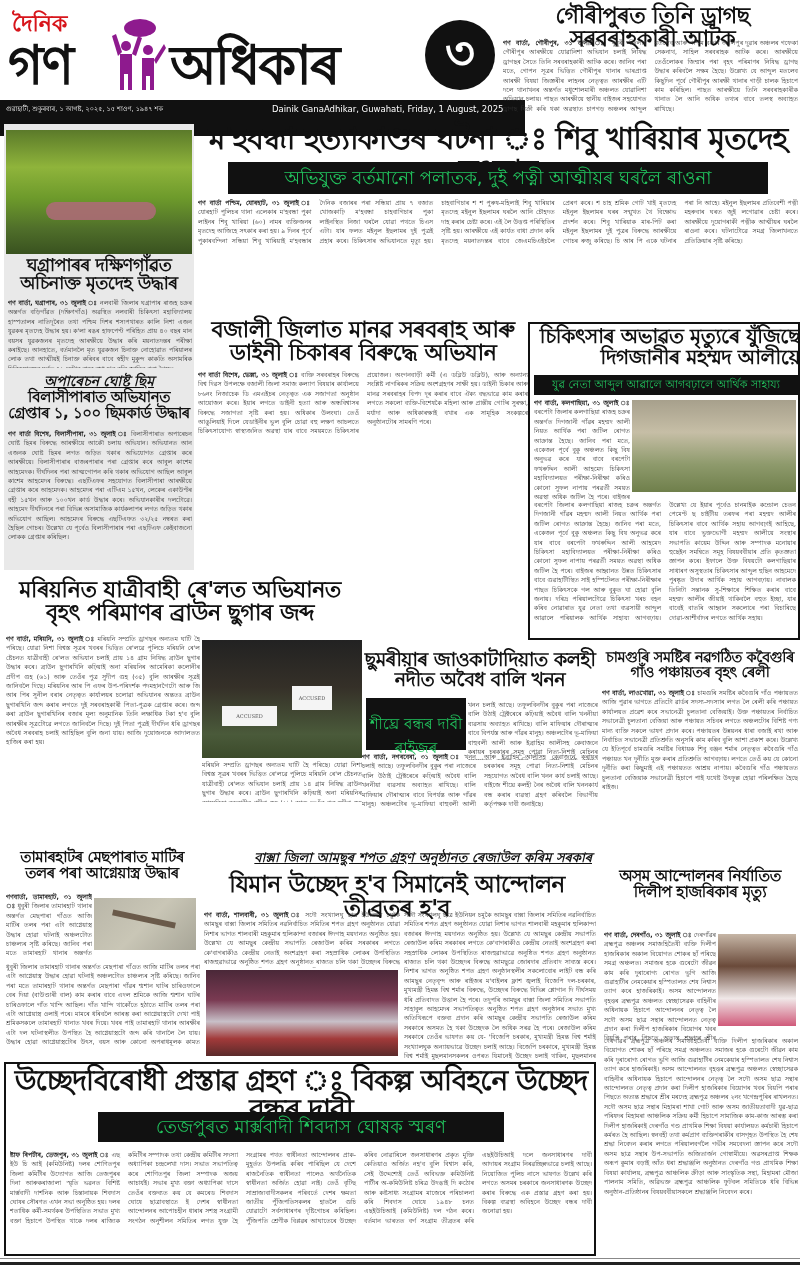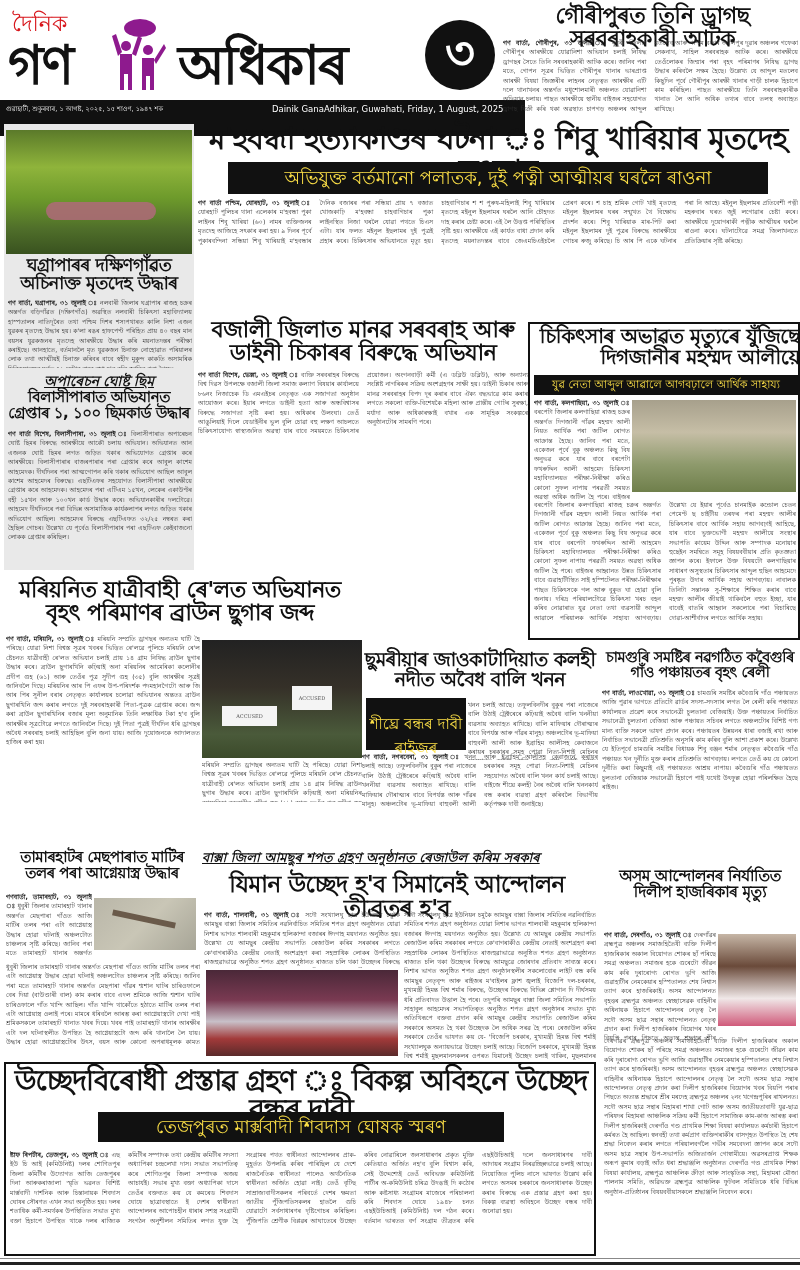--- a/index.html
+++ b/index.html
@@ -2,27 +2,27 @@
 <html><head>
 <meta charset="utf-8">
 <style>
   * { box-sizing: border-box; margin: 0; padding: 0; }
   body { width: 800px; height: 1270px; background: #fff; font-family: "DejaVu Serif", serif; color: #111; overflow: hidden; position: relative; }
   .abs { position: absolute; }
   .body-text { font-family: "DejaVu Sans", sans-serif; font-size: 6.2px; line-height: 9.4px; color: #333; text-align: justify; overflow: hidden; }
   .cols2 { column-count: 2; column-gap: 8px; }
   .cols5 { column-count: 5; column-gap: 8px; }
   .headline { font-family: "DejaVu Sans", sans-serif; font-weight: bold; color: #111; text-align: center; letter-spacing: -0.5px; line-height: 1.05; }
-  .black-band { background: #111; color: #fde047; text-align: center; font-family: "DejaVu Sans", sans-serif; }
+  .black-band { background: #111; color: #22c55e; text-align: center; font-family: "DejaVu Sans", sans-serif; }
   .dateline { font-weight: bold; color: #111; }
   .photo { overflow: hidden; }
   .box { border: 2px solid #111; }
-  #dainik { left: 12px; top: 6px; font-family: "DejaVu Sans", sans-serif; font-weight: normal; font-size: 22px; color: #d7151b; }
+  #dainik { left: 12px; top: 6px; font-family: "DejaVu Sans", sans-serif; font-weight: bold; font-size: 22px; color: #d7151b; }
   #logo-gana { left: 8px; top: 24px; font-family: "DejaVu Sans", sans-serif; font-weight: bold; font-size: 54px; color: #111; letter-spacing: -2px; }
-  #logo-adhikar { left: 170px; top: 24px; font-family: "DejaVu Sans", sans-serif; font-weight: bold; font-size: 54px; color: #111; letter-spacing: -2px; margin-left: 8px; }
+  #logo-adhikar { left: 170px; top: 24px; font-family: "DejaVu Sans", sans-serif; font-weight: bold; font-size: 54px; color: #111; letter-spacing: -2px; }
   #logo-figure { left: 110px; top: 18px; width: 56px; height: 74px; }
   #page-circle { left: 425px; top: 20px; width: 70px; height: 70px; border-radius: 50%; background: #111; color: #fff; font-size: 46px; font-weight: bold; text-align: center; line-height: 66px; font-family: "DejaVu Sans", sans-serif; }
   #dateband { left: 0; top: 100px; width: 525px; height: 36px; background: #111; color: #fff; font-family: "DejaVu Sans", sans-serif; font-size: 8.5px; line-height: 18px; }
   #dateband .left { position: absolute; left: 6px; top: 0; font-size: 6.5px; }
   #dateband .right { position: absolute; left: 272px; top: 0; }
 
   
   #tr-headline { left: 505px; top: 4px; width: 295px; font-size: 22px; text-align: center; }
   #tr-body { left: 503px; top: 38px; width: 295px; height: 82px; }
 
@@ -72,21 +72,21 @@
   #cham-body { left: 602px; top: 688px; width: 196px; height: 166px; }
 
   
   #tam-head { left: 4px; top: 850px; width: 196px; font-size: 15px; }
   #tam-body1 { left: 6px; top: 892px; width: 86px; height: 66px; }
   #tam-photo { left: 94px; top: 898px; width: 102px; height: 52px; background: linear-gradient(135deg,#b9b6a8 0%,#c9c6b6 50%,#a7a597 100%); }
   #tam-photo .gun { position:absolute; left:18px; top:18px; width:64px; height:6px; background:#6a5a4a; transform: rotate(12deg); }
   #tam-body2 { left: 6px; top: 962px; width: 194px; height: 86px; }
 
   
-  #baksa-kicker { left: 202px; top: 848px; width: 390px; font-size: 13px; font-style: italic; text-decoration: underline; font-weight: bold; text-align:left; font-family: "DejaVu Sans", sans-serif; }
+  #baksa-kicker { left: 202px; top: 848px; width: 390px; font-size: 13px; font-style: italic; text-decoration: underline; font-weight: bold; text-align:right; font-family: "DejaVu Sans", sans-serif; }
   #baksa-head { left: 202px; top: 872px; width: 390px; font-size: 23px; }
   #baksa-body1 { left: 204px; top: 910px; width: 196px; height: 58px; }
   #baksa-photo { left: 206px; top: 970px; width: 192px; height: 86px; background: linear-gradient(180deg,#4a2838 0%,#7a3a52 35%,#c8c0c8 60%,#a23a3a 80%,#5a2a2a 100%); }
   #baksa-body2 { left: 404px; top: 910px; width: 192px; height: 150px; }
 
   
   #dilip-head { left: 600px; top: 868px; width: 200px; font-size: 15.5px; }
   #dilip-body1 { left: 604px; top: 930px; width: 112px; height: 110px; }
   #dilip-photo { left: 718px; top: 934px; width: 78px; height: 92px; background: linear-gradient(180deg,#c6b6a6 0%,#6a4a3a 35%,#f0e8e8 70%,#d05a7a 100%); }
   #dilip-body2 { left: 604px; top: 1036px; width: 194px; height: 230px; }

